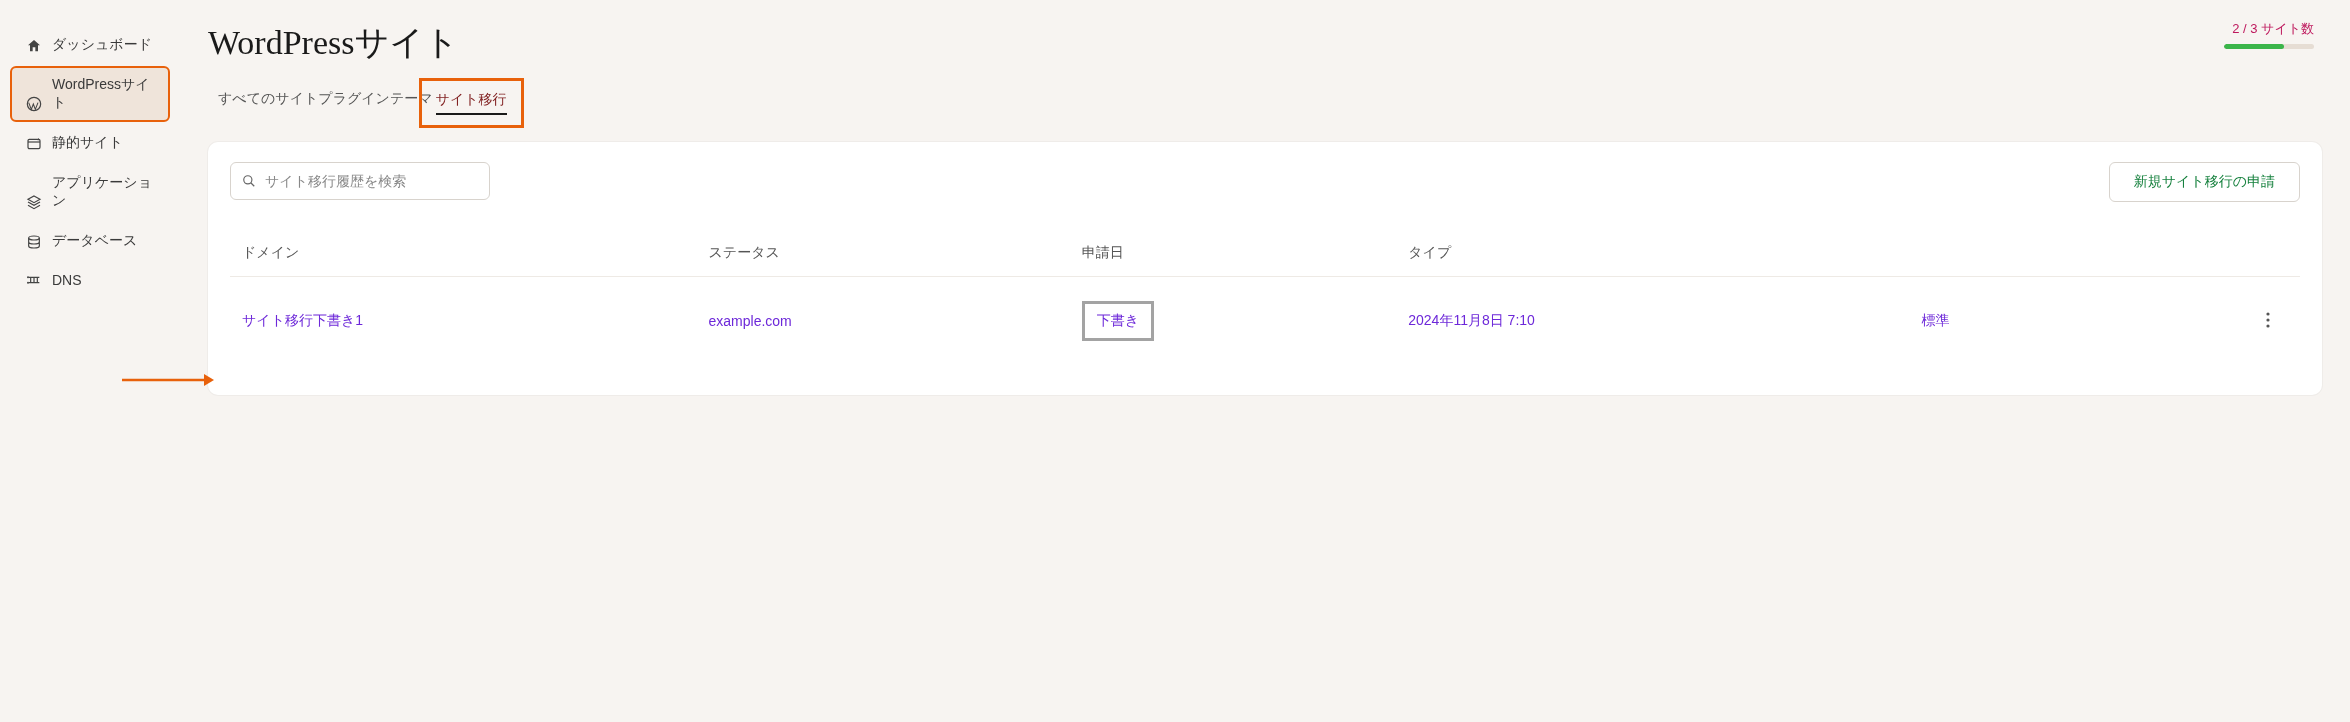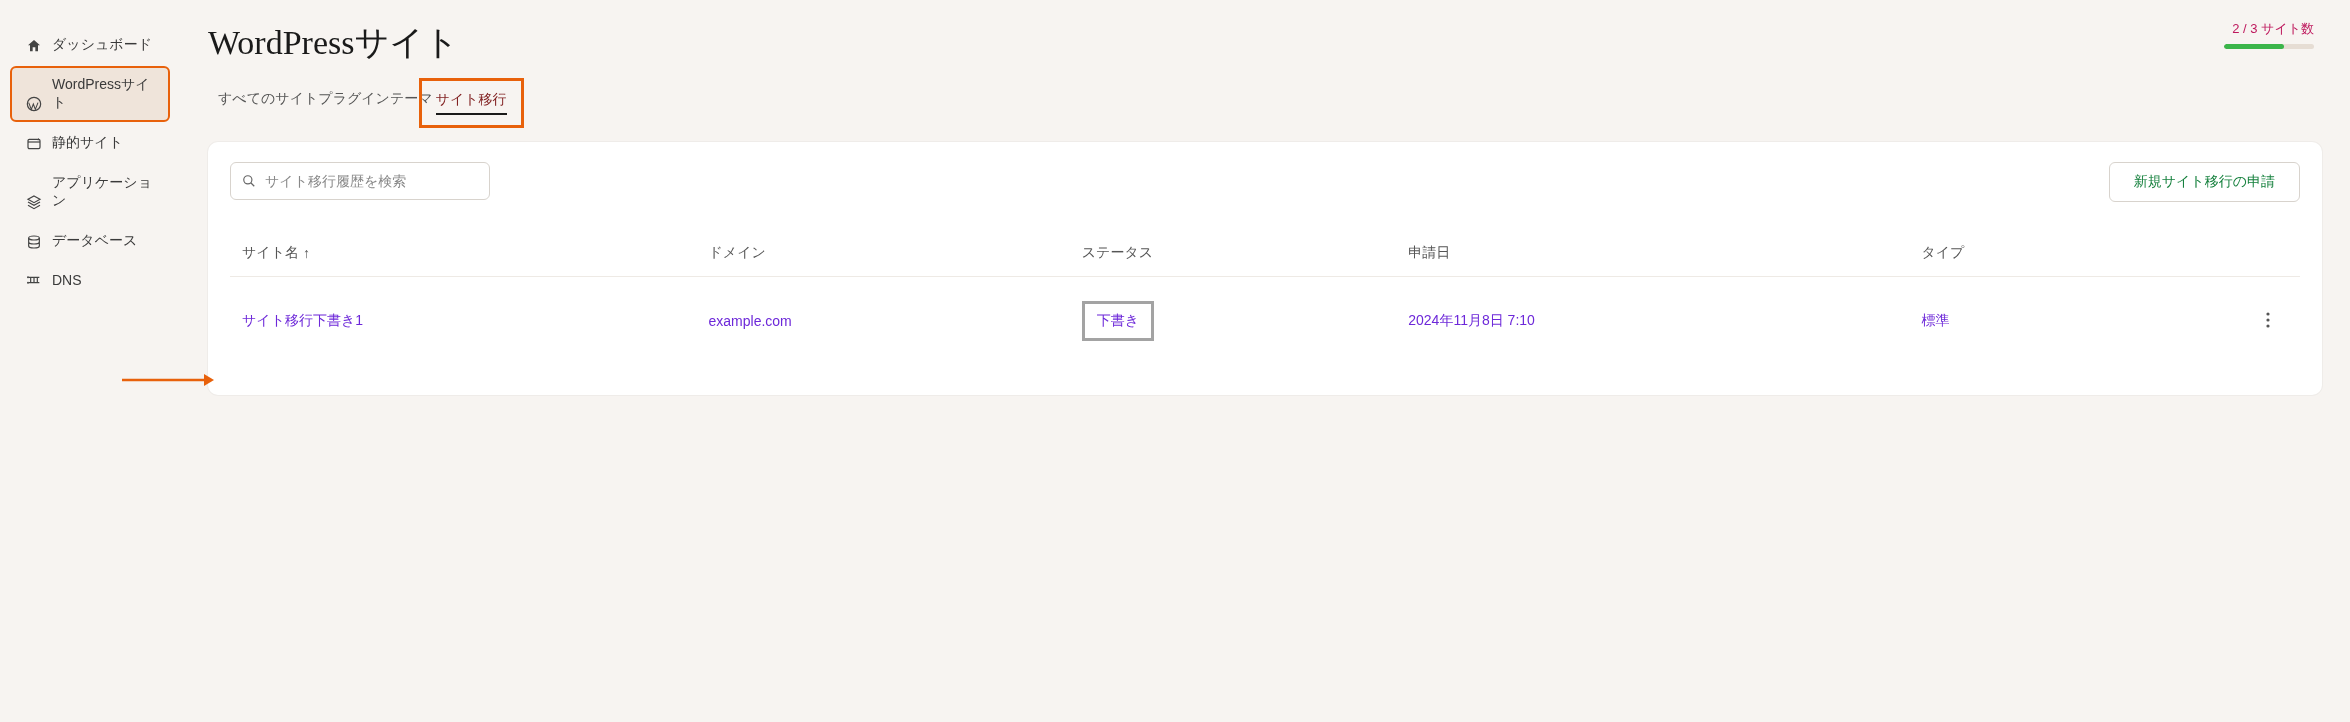--- a/index.html
+++ b/index.html
@@ -283,24 +283,20 @@
         <svg class="search-icon" viewBox="0 0 24 24">
             <circle cx="10" cy="10" r="7" fill="none" stroke="#666" stroke-width="2"></circle>
             <line x1="15" y1="15" x2="21" y2="21" stroke="#666" stroke-width="2"></line>
           </svg>
         <input class="search-input" type="text" placeholder="サイト移行履歴を検索" style="">
       </div>
       <button class="new-btn">新規サイト移行の申請</button>
     </div>
 
     <div class="table-head">
-      <div class="th-sort">
-        <span>サイト名</span>
-        <span>↑</span>
-      </div>
       <div>ドメイン</div>
       <div>ステータス</div>
       <div>申請日</div>
       <div>タイプ</div>
       <div></div>
     </div>
 
     <div class="table-row">
       <div>サイト移行下書き1</div>
       <div>example.com</div>

